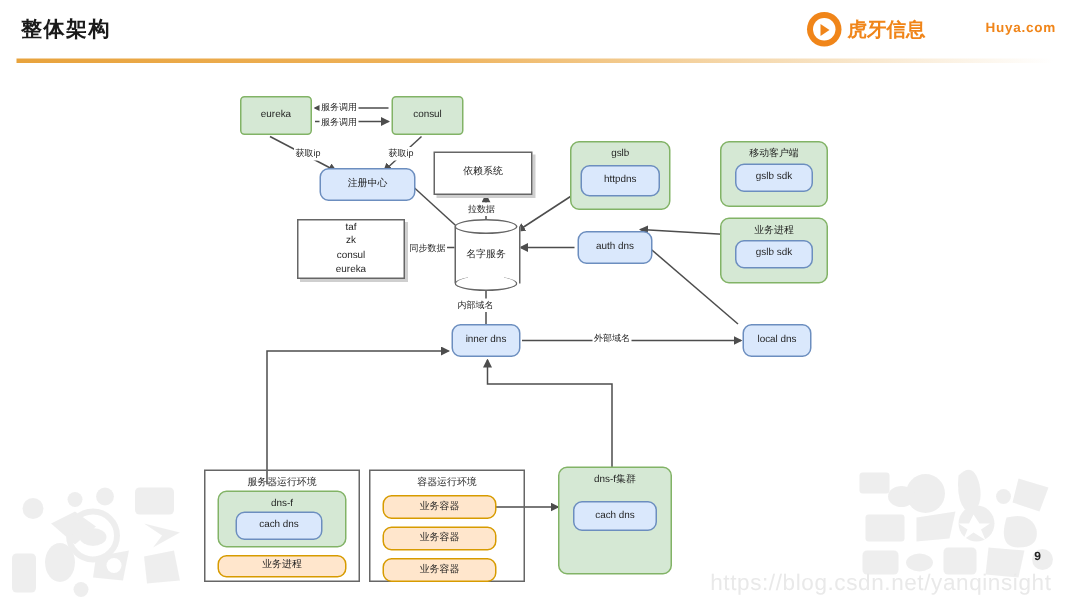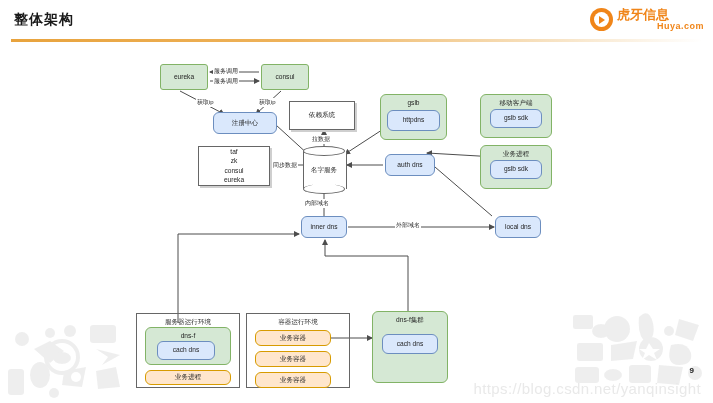--- a/index.html
+++ b/index.html
@@ -16,21 +16,21 @@
   .hdr-title{position:absolute;left:14px;top:11px;font-size:14px;font-weight:bold;color:#1a1a1a;
              letter-spacing:1px;}
   .hdr-rule{position:absolute;left:11px;top:39px;width:691px;height:3px;
             background:linear-gradient(to right,#e8a33d 0%,#eeb25a 40%,#f7e2c2 78%,#ffffff 100%);}
   .logo{position:absolute;right:9px;top:8px;display:flex;align-items:center;gap:4px;}
   .logo-mark{width:23px;height:23px;border-radius:50%;background:#f08519;position:relative;
              display:flex;align-items:center;justify-content:center;}
   .logo-mark:before{content:"";position:absolute;width:15px;height:15px;border-radius:50%;background:#fff;}
   .logo-mark:after{content:"";position:absolute;width:0;height:0;border-left:6px solid #f08519;
                    border-top:4px solid transparent;border-bottom:4px solid transparent;margin-left:2px;}
-  .logo-txt{display:flex;flex-direction:column;line-height:1;}
+  .logo-txt{display:flex;flex-direction:row;line-height:1;}
   .logo-cn{font-size:13px;font-weight:bold;color:#f08519;letter-spacing:0px;}
   .logo-en{font-size:9px;font-weight:bold;color:#f08519;letter-spacing:.5px;margin-top:1px;padding-left:40px;}
 
   
   .page-num{position:absolute;right:19px;bottom:28px;font-size:8px;color:#222;font-weight:bold;}
   .watermark{position:absolute;right:12px;bottom:6px;font-size:15px;color:#e9e9e9;
              letter-spacing:.4px;white-space:nowrap;}
 
   
   #diagram{position:absolute;left:0;top:48px;width:713px;height:340px;}

